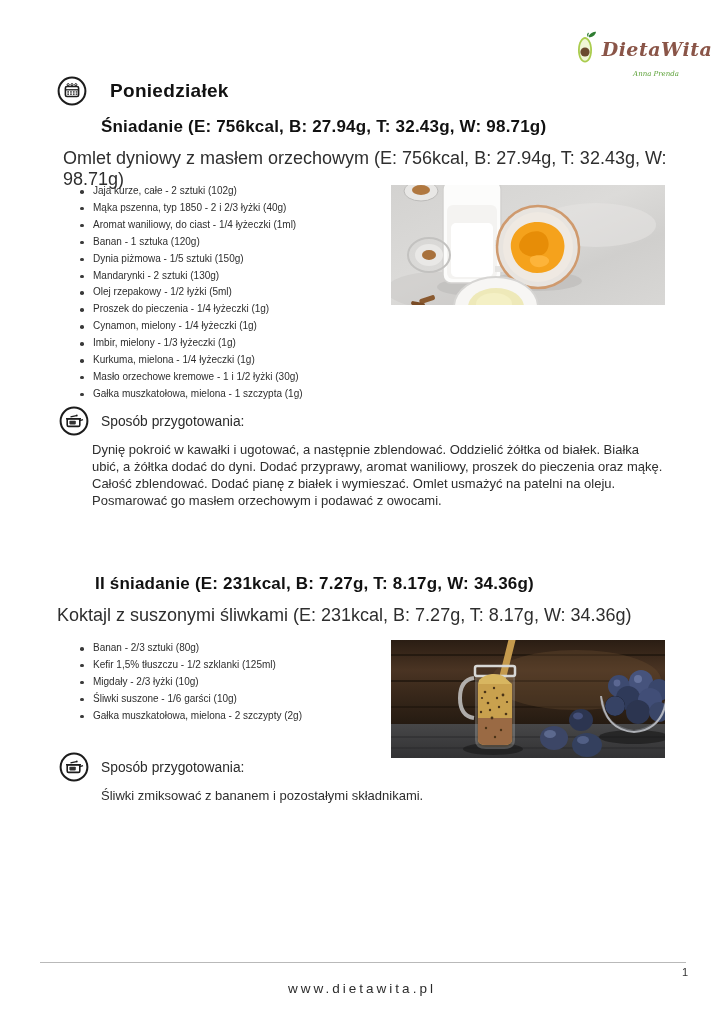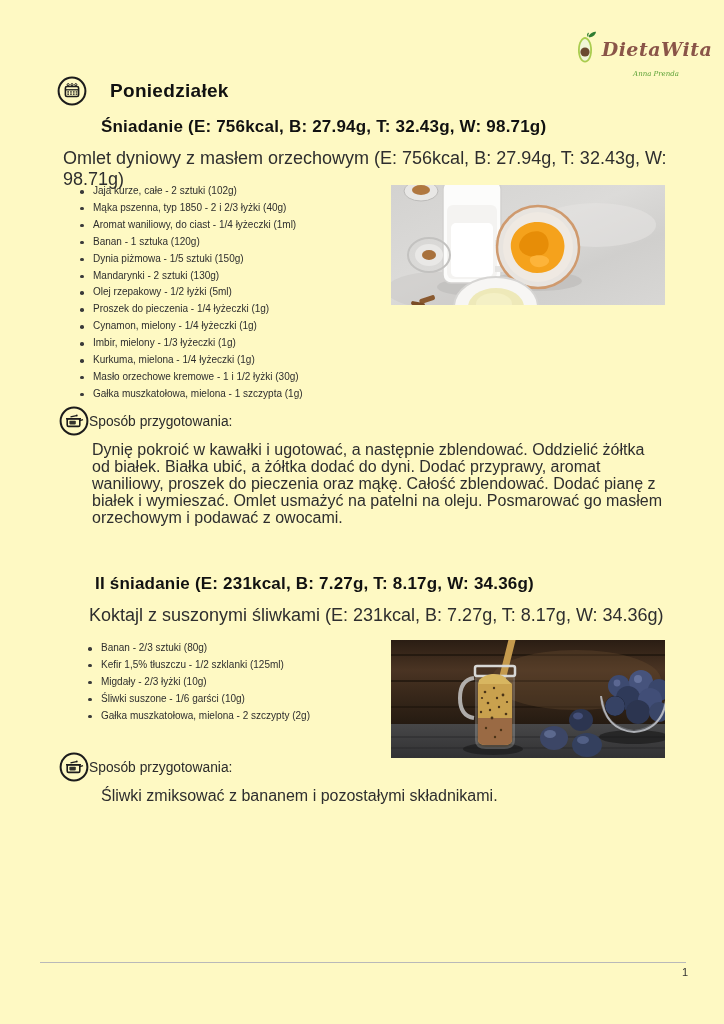--- a/index.html
+++ b/index.html
@@ -1,21 +1,21 @@
 <!DOCTYPE html>
 <html lang="pl"><head>
 <meta charset="utf-8">
 <style>
   * { margin:0; padding:0; box-sizing:border-box; }
   html,body { background:#e9e9e9; }
   .page {
     position:relative;
     width:724px; height:1024px;
     margin:0 auto;
-    background:#fef9c3;
+    background:#ffffff;
     font-family:"Liberation Sans", sans-serif;
     color:#2e2e2e;
     overflow:hidden;
   }
 
   
   .logo { position:absolute; top:30px; right:22px; width:120px; text-align:center; }
   .logo-row { display:flex; align-items:center; justify-content:center; gap:4px; }
   .logo-brand {
     font-family:"DejaVu Serif", serif;
@@ -39,23 +39,23 @@
   .meal-title   { position:absolute; font-size:18px; color:#2e2e2e; }
   .ingredients  { position:absolute; list-style:none; }
   .ingredients li {
     position:relative; font-size:10px; line-height:16.9px; padding-left:13px; color:#2e2e2e;
   }
   .ingredients li::before {
     content:""; position:absolute; left:0; top:7px;
     width:3.5px; height:3.5px; border-radius:50%; background:#3a3a3a;
   }
 
-  .prep-header { position:absolute; display:flex; align-items:center; }
+  .prep-header { position:absolute; display:flex; align-items:center; gap:12px; }
   .prep-label { font-size:13.8px; color:#2b2b2b; }
-  .prep-text { position:absolute; font-size:16px; line-height:17px; color:#2e2e2e; }
+  .prep-text { position:absolute; font-size:13px; line-height:17px; color:#2e2e2e; }
 
   
   .photo { position:absolute; width:274px; overflow:hidden; }
   .photo svg { display:block; }
 
   
   .footer-line { position:absolute; left:40px; right:38px; top:962px; border-top:1.5px solid #b9b9b9; }
   .page-number { position:absolute; right:36px; top:966px; font-size:11px; color:#333; }
   .footer-url {
     position:absolute; left:0; right:0; top:981px; text-align:center;
@@ -179,23 +179,23 @@
         <path d="M11.5 10.9 L17.5 9.6" stroke="#1c1c1c" stroke-width="1.4"></path>
         <circle cx="17.8" cy="9.5" r="0.9" fill="#1c1c1c"></circle>
         <rect x="10.4" y="14.8" width="6.4" height="3.6" rx="0.8" fill="#1c1c1c" opacity="0.9"></rect>
       </svg>
     </span>
     <span class="prep-label">Sposób przygotowania:</span>
   </div>
   <div class="prep-text" style="left:92px; top:441px; width:572px;">Dynię pokroić w kawałki i ugotować, a następnie zblendować. Oddzielić żółtka od białek. Białka ubić, a żółtka dodać do dyni. Dodać przyprawy, aromat waniliowy, proszek do pieczenia oraz mąkę. Całość zblendować. Dodać pianę z białek i wymieszać. Omlet usmażyć na patelni na oleju. Posmarować go masłem orzechowym i podawać z owocami.</div>
 
   <div class="meal-heading" style="left:57px; top:574px;">II śniadanie (E: 231kcal, B: 7.27g, T: 8.17g, W: 34.36g)</div>
-  <div class="meal-title" style="left:57px; top:605px;margin-left:32px;">Koktajl z suszonymi śliwkami (E: 231kcal, B: 7.27g, T: 8.17g, W: 34.36g)</div>
-
-  <ul class="ingredients" style="left:88px; top:640px; width:305px;">
+  <div class="meal-title" style="left:57px; top:605px;">Koktajl z suszonymi śliwkami (E: 231kcal, B: 7.27g, T: 8.17g, W: 34.36g)</div>
+
+  <ul class="ingredients" style="left:80px; top:640px; width:305px;">
       <li>Banan - 2/3 sztuki (80g)</li>
       <li>Kefir 1,5% tłuszczu - 1/2 szklanki (125ml)</li>
       <li>Migdały - 2/3 łyżki (10g)</li>
       <li>Śliwki suszone - 1/6 garści (10g)</li>
       <li>Gałka muszkatołowa, mielona - 2 szczypty (2g)</li>
     </ul>
 
   <div class="photo" style="left:391px; top:640px; height:118px;">
     <svg width="274" height="118" viewBox="0 0 274 118">
       <defs>
@@ -283,14 +283,15 @@
         <circle cx="17.8" cy="9.5" r="0.9" fill="#1c1c1c"></circle>
         <rect x="10.4" y="14.8" width="6.4" height="3.6" rx="0.8" fill="#1c1c1c" opacity="0.9"></rect>
       </svg>
     </span>
     <span class="prep-label">Sposób przygotowania:</span>
   </div>
   <div class="prep-text" style="left:101px; top:787px; width:572px;">Śliwki zmiksować z bananem i pozostałymi składnikami.</div>
 
   <div class="footer-line"></div>
   <div class="page-number">1</div>
+  <div class="footer-url">www.dietawita.pl</div>
 
 </div>
 
 </body></html>

